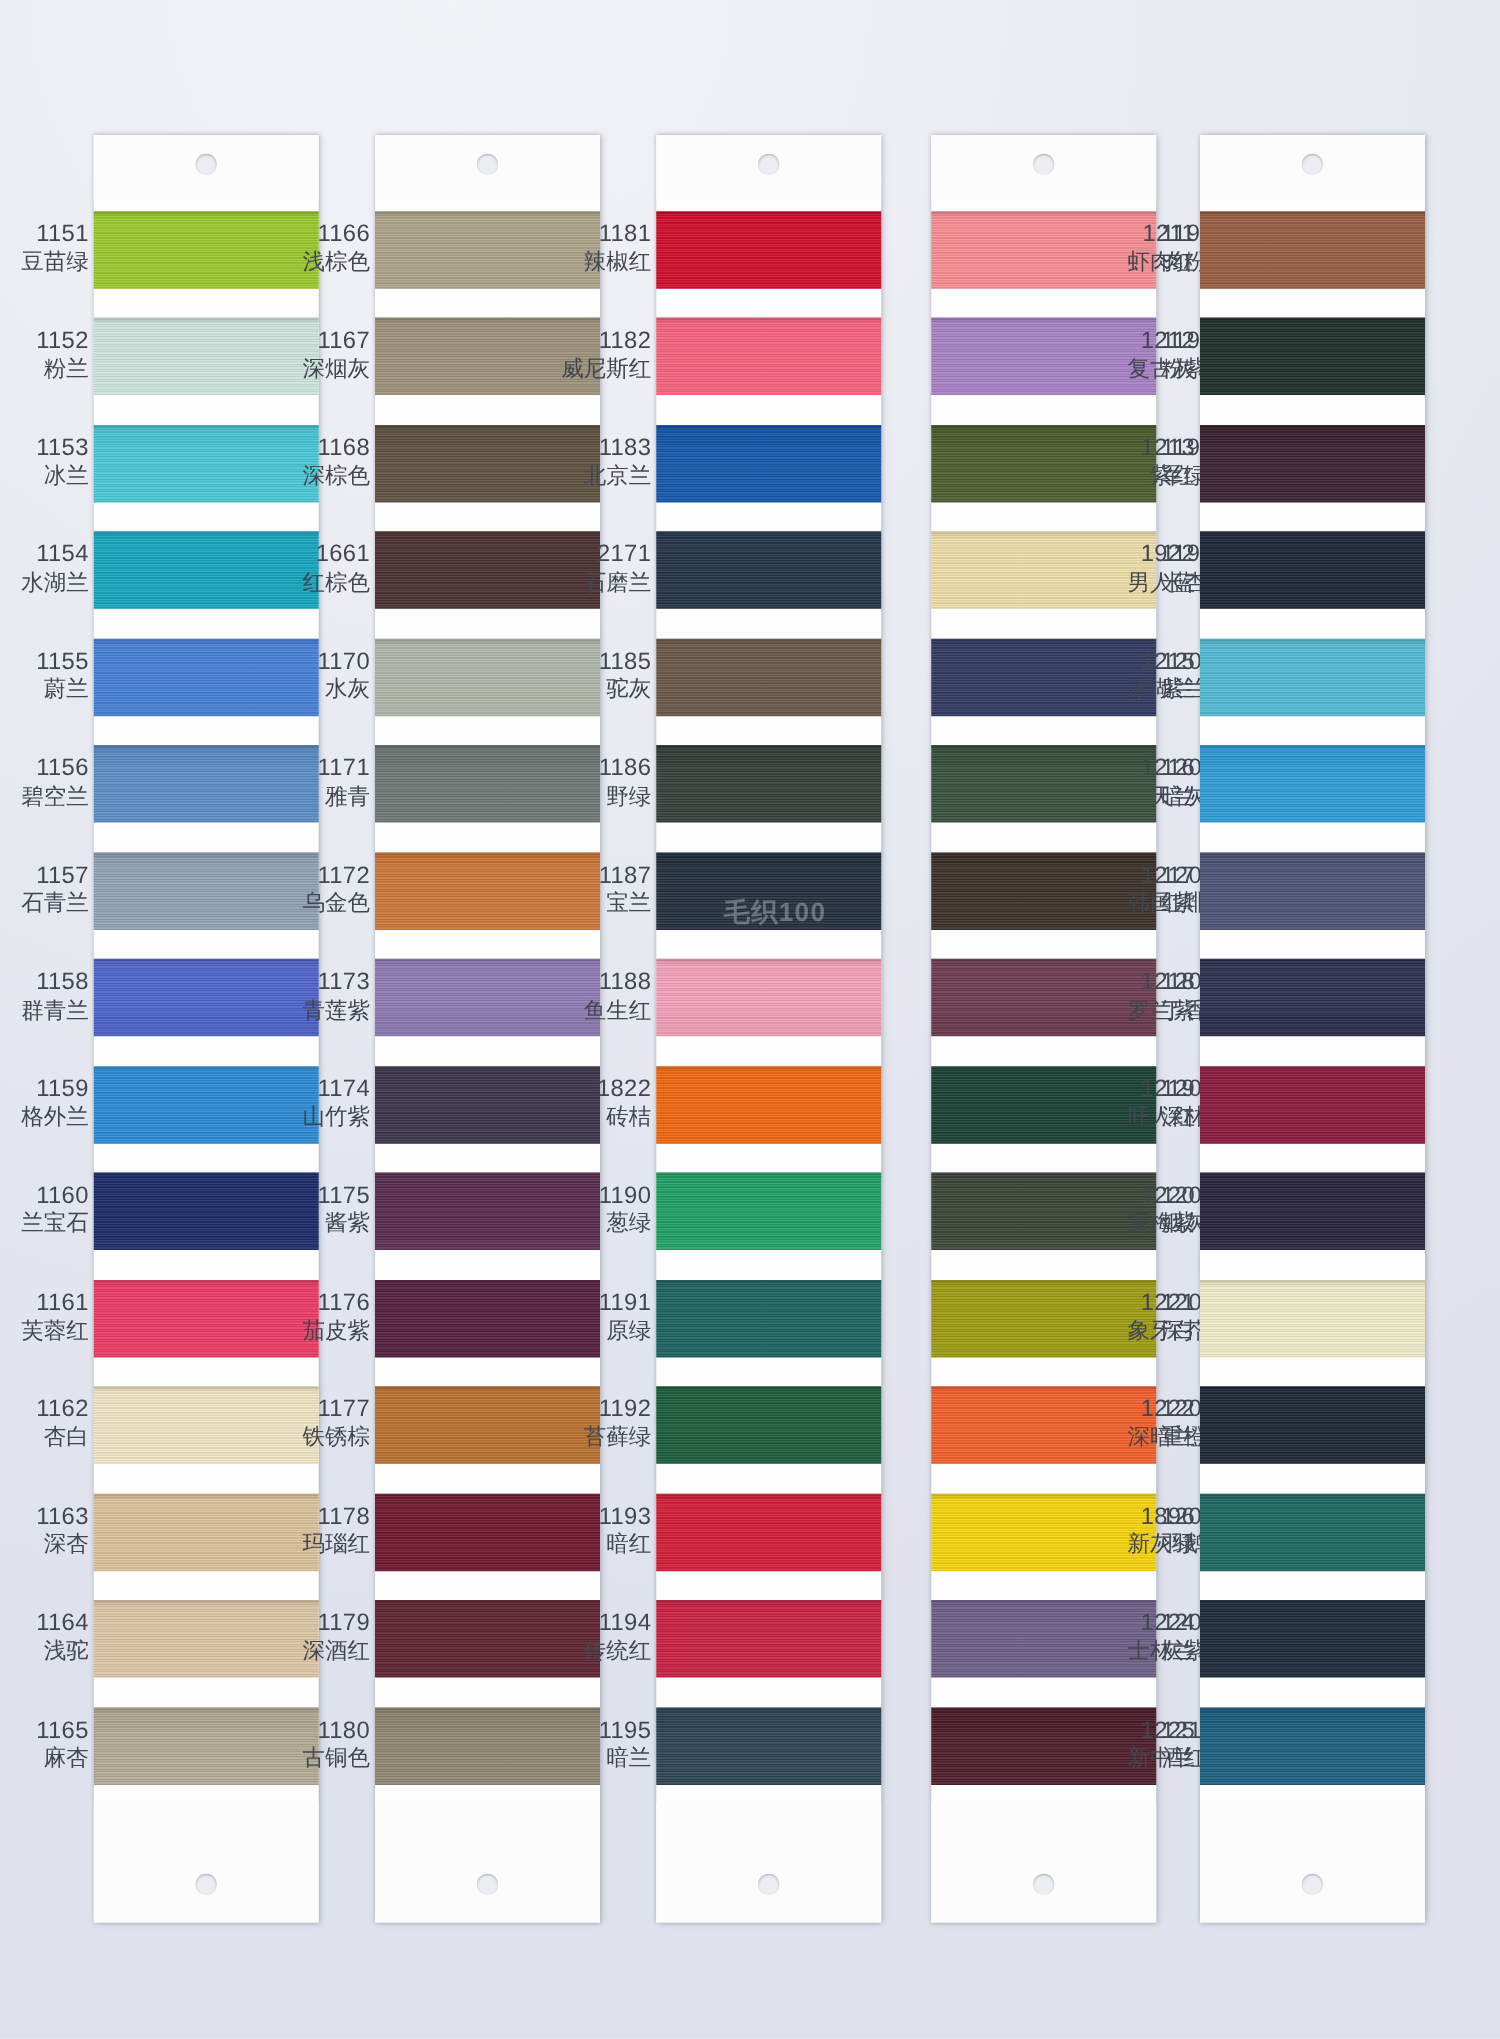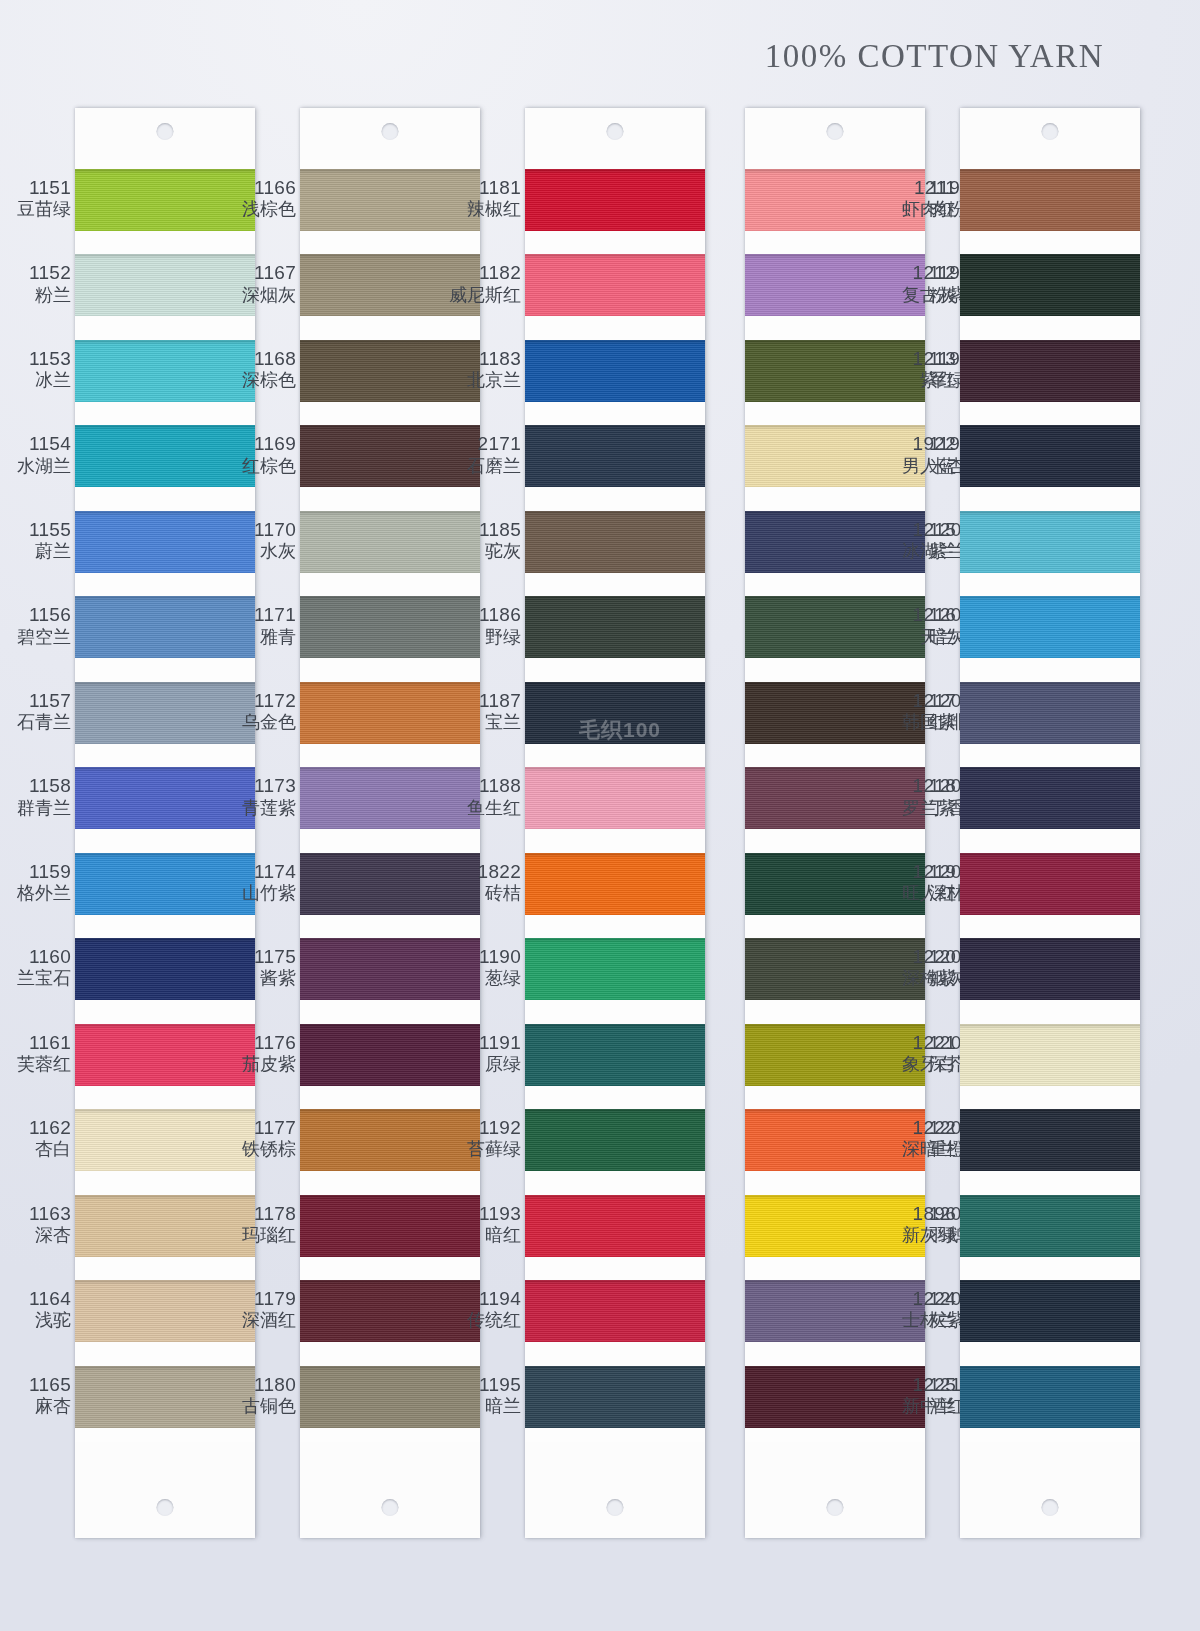--- a/index.html
+++ b/index.html
@@ -107,21 +107,20 @@
     font-size:21px;font-weight:bold;letter-spacing:1px;
   }
   .watermark .sub{font-size:7px;font-weight:normal;letter-spacing:.5px;margin-top:2px;}
 </style>
 </head>
 <body>
 
 <div class="paper"></div>
 
 <div class="header">
-  <div class="title-en">100% COTTON YARN</div>
 </div>
 
 <div class="board" id="board">
     <div class="label left" style="top: 173px; left: -3px;">
       <div class="code">1151</div>
       <div class="name">豆苗绿</div>
     </div>
     <div class="label left" style="top: 258.467px; left: -3px;">
       <div class="code">1152</div>
       <div class="name">粉兰</div>
@@ -239,21 +238,21 @@
     </div>
     <div class="label left" style="top: 258.467px; left: 222px;">
       <div class="code">1167</div>
       <div class="name">深烟灰</div>
     </div>
     <div class="label left" style="top: 343.933px; left: 222px;">
       <div class="code">1168</div>
       <div class="name">深棕色</div>
     </div>
     <div class="label left" style="top: 429.4px; left: 222px;">
-      <div class="code">1169</div>
+      <div class="code">1661</div>
       <div class="name">红棕色</div>
     </div>
     <div class="label left" style="top: 514.867px; left: 222px;">
       <div class="code">1170</div>
       <div class="name">水灰</div>
     </div>
     <div class="label left" style="top: 600.333px; left: 222px;">
       <div class="code">1171</div>
       <div class="name">雅青</div>
     </div>

